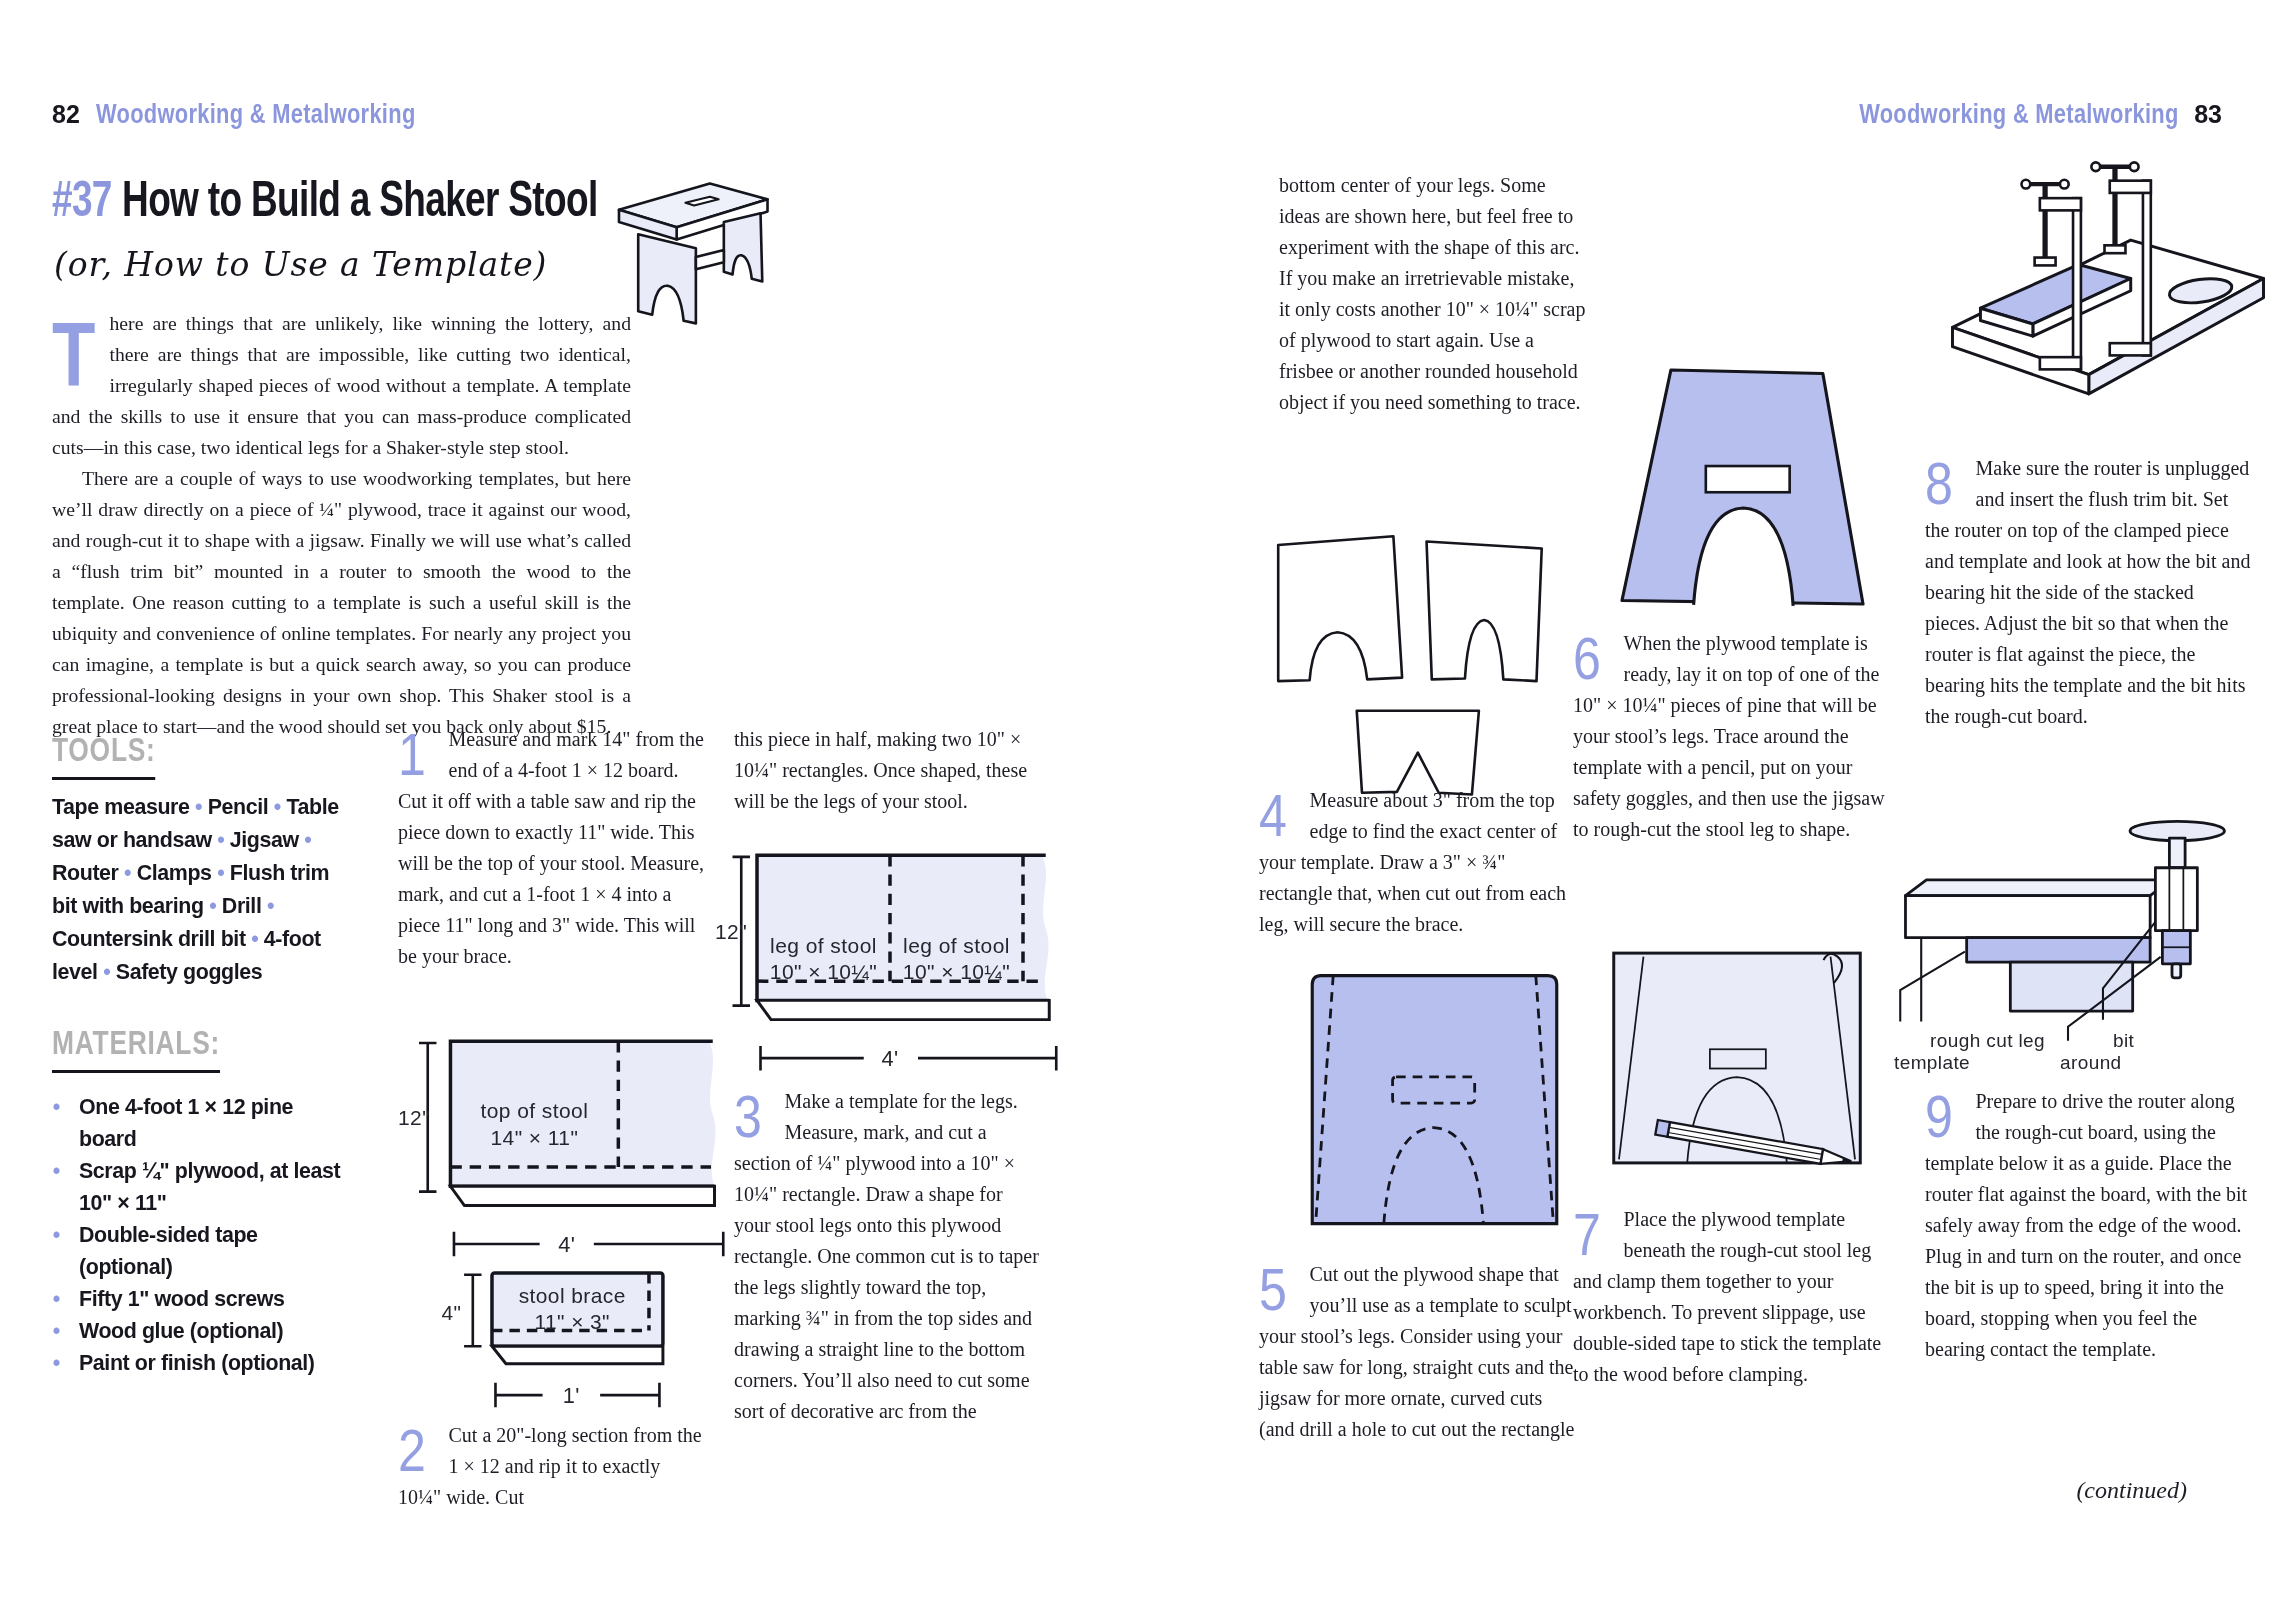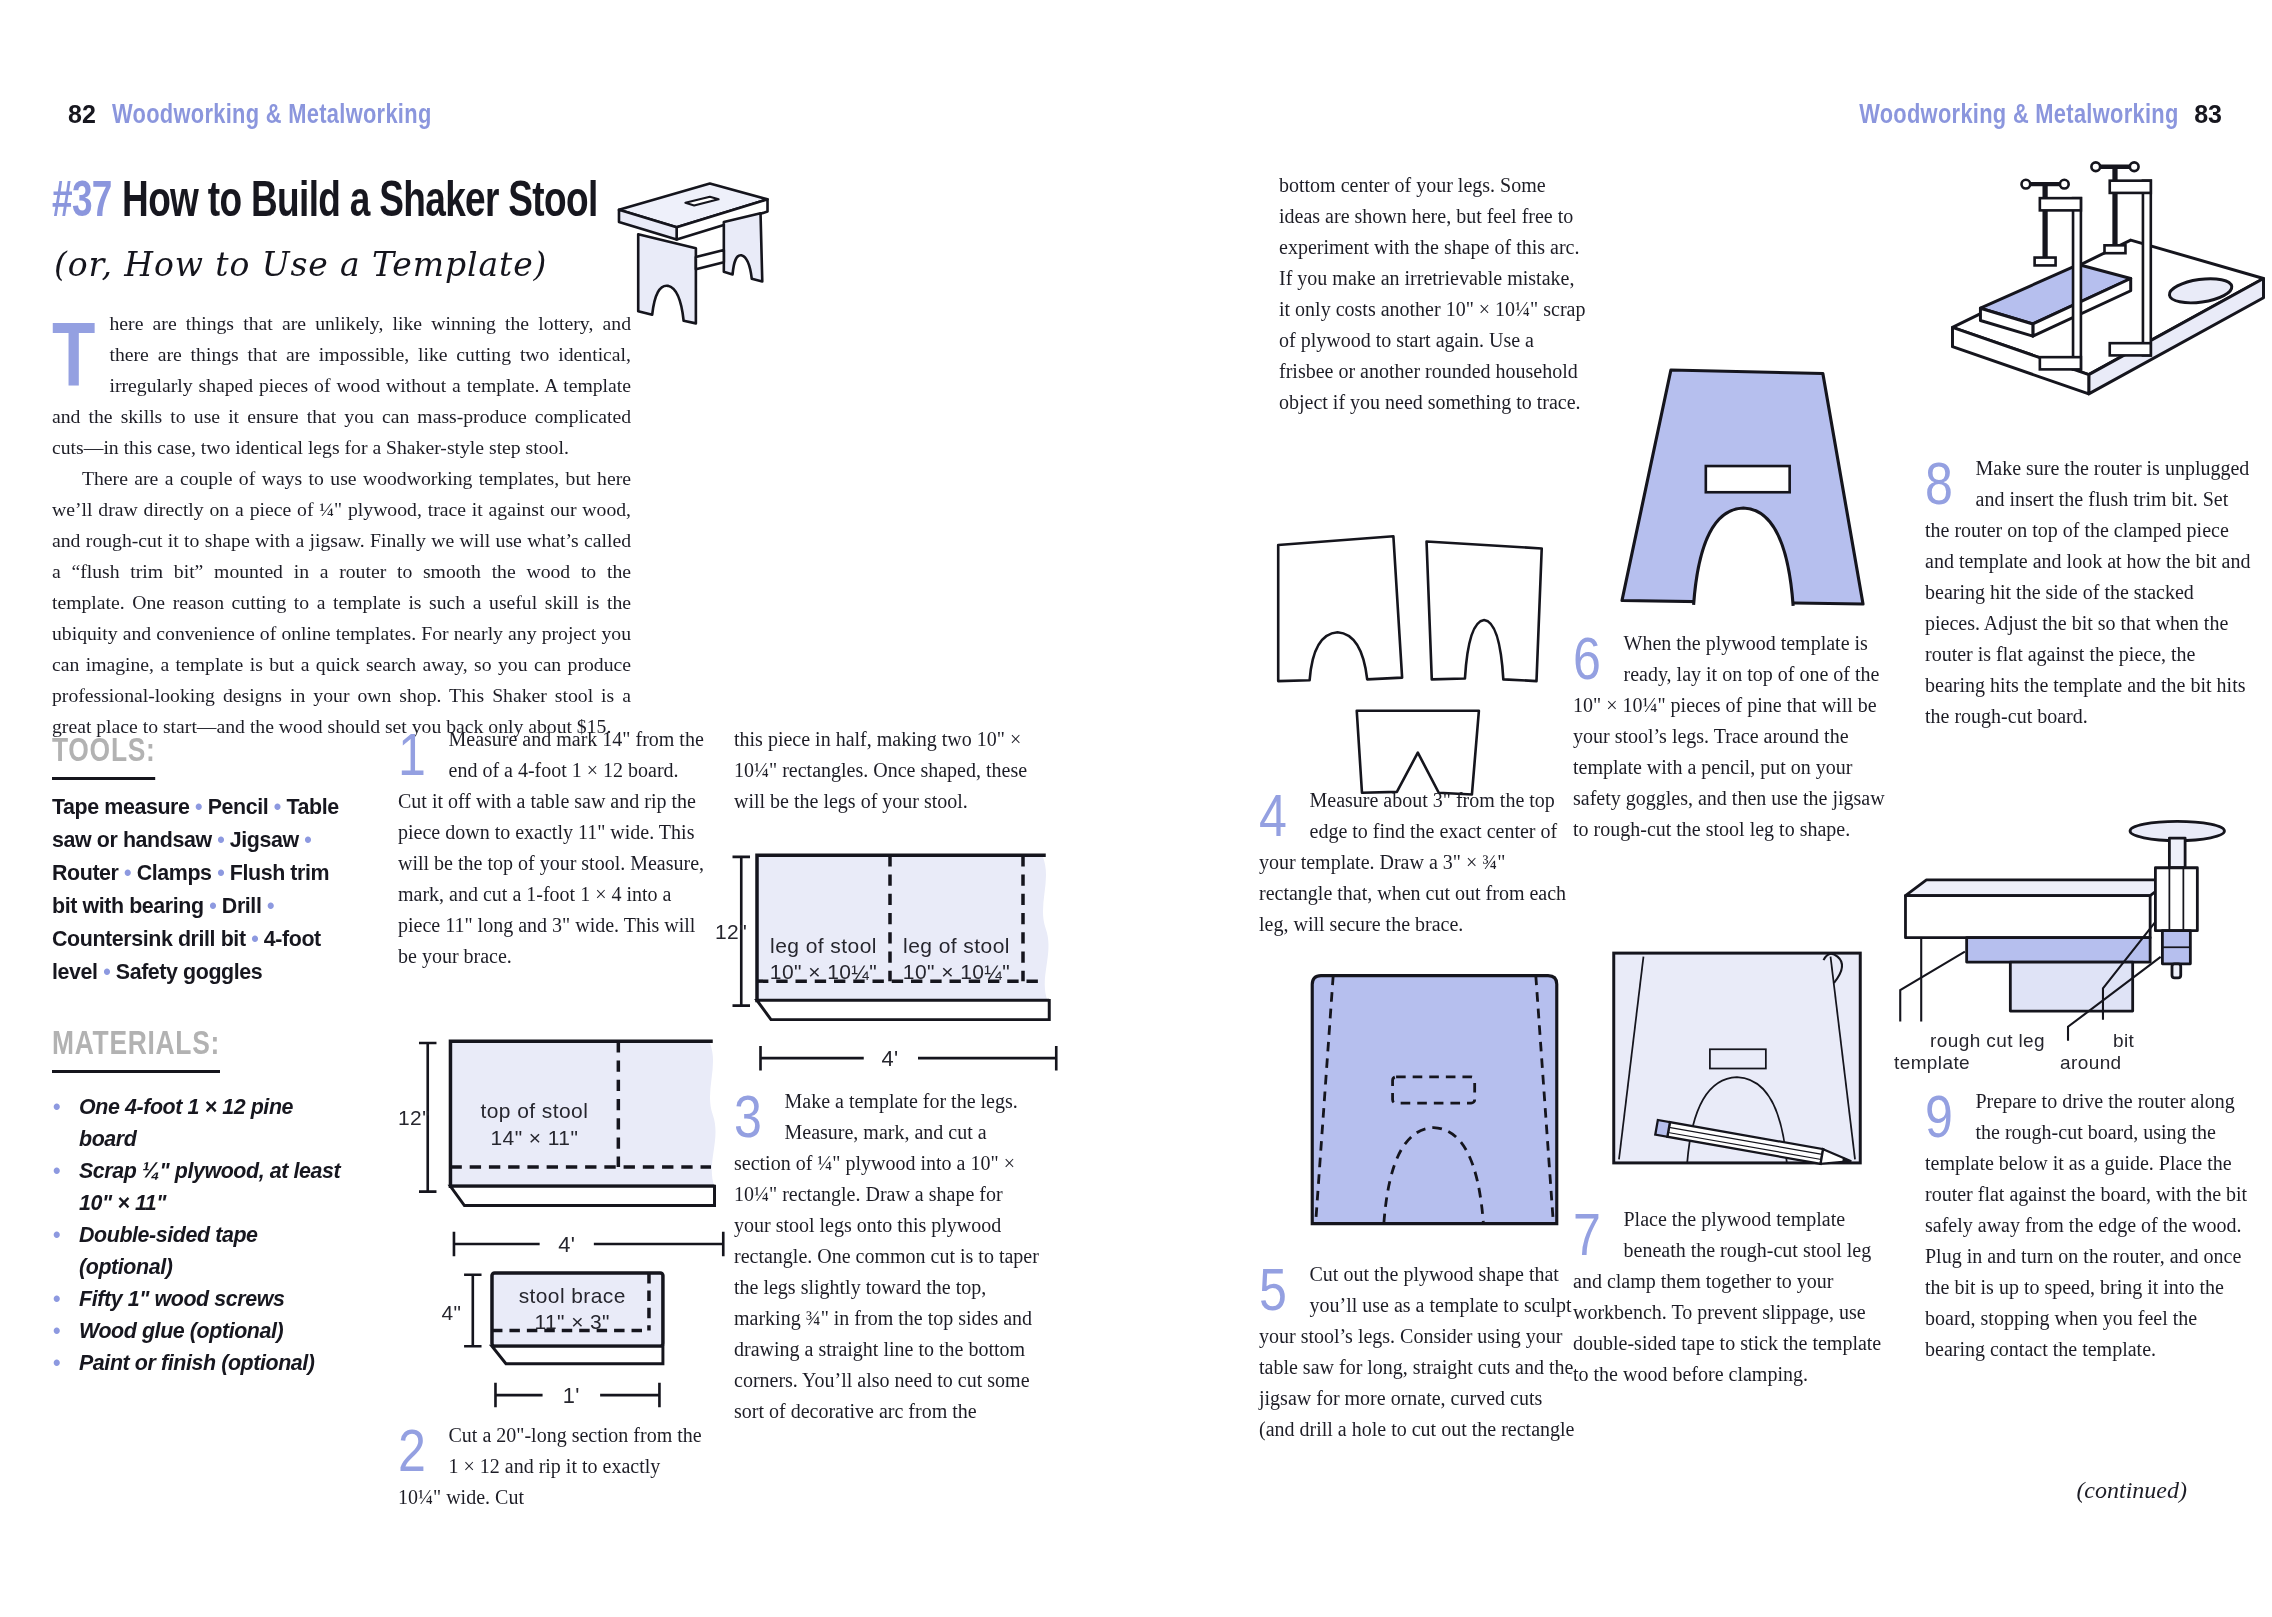--- a/index.html
+++ b/index.html
@@ -1,20 +1,20 @@
 <!DOCTYPE html>
 <html style="font-size:14px"><head>
 <meta charset="utf-8">
 <style>
   html,body{margin:0;padding:0;background:#ffffff;}
   .page{position:relative;width:2273px;height:1617px;background:#ffffff;overflow:hidden;
         font-family:"Liberation Serif",serif;color:#1d1d26;}
   .abs{position:absolute;}
 
-  .runhead{display:flex;align-items:baseline;gap:15.7px;margin-left:16px;}
+  .runhead{display:flex;align-items:baseline;gap:15.7px;}
   .pagenum{font-family:"Liberation Sans",sans-serif;font-weight:700;font-size:25px;color:#17171f;}
   .hdr{font-family:"Liberation Sans",sans-serif;font-weight:700;font-size:28px;color:#8b96dd;
        letter-spacing:0.4px;white-space:nowrap;transform:scaleX(.78);transform-origin:0 60%;display:inline-block;}
   .hdr.rt{transform-origin:100% 60%;}
 
   .title{font-family:"Liberation Sans",sans-serif;font-weight:700;font-size:50px;color:#17171f;
          letter-spacing:-0.9px;white-space:nowrap;transform:scaleX(.74);transform-origin:0 0;}
   .title .tno{color:#8b96dd;margin-right:14px;}
   .subtitle{font-family:"DejaVu Serif",serif;font-style:italic;font-size:33px;color:#15151d;letter-spacing:0.9px;}
 
@@ -25,21 +25,21 @@
 
   .sechead{font-family:"Liberation Sans",sans-serif;font-weight:700;font-size:33px;color:#b2b2b2;
            letter-spacing:0.9px;display:inline-block;padding-bottom:7.9px;border-bottom:3.5px solid #15151d;
            white-space:nowrap;transform:scaleX(.8);transform-origin:0 0;}
 
   .toolslist{font-family:"Liberation Sans",sans-serif;font-weight:700;font-size:21.4px;line-height:33px;
              letter-spacing:-0.4px;color:#17171f;}
   .tool+.tool::before{content:"• ";color:#8d99e0;}
 
   .matlist{font-family:"Liberation Sans",sans-serif;font-weight:700;font-size:21.4px;line-height:32px;
-           letter-spacing:-0.4px;color:#17171f;font-style:italic;}
+           letter-spacing:-0.4px;color:#17171f;}
   .mat{position:relative;padding-left:28px;}
   .mat::before{content:"•";position:absolute;left:1.7px;top:0;color:#8d99e0;}
 
   .step{font-size:20px;line-height:31px;}
   .stepnum{float:left;font-family:"Liberation Sans",sans-serif;font-weight:400;font-size:59px;line-height:52px;
            color:#94a0e1;width:40px;margin:5.2px 10.5px 0 0;transform:scaleX(.85);transform-origin:0 0;}
   .lead{font-size:20px;line-height:31px;}
 
   .callout{position:absolute;font-family:"Liberation Sans",sans-serif;font-size:19px;color:#26262e;letter-spacing:0.4px;}
   .cont{font-family:"Liberation Serif",serif;font-style:italic;font-size:24px;text-align:right;color:#1d1d26;}

